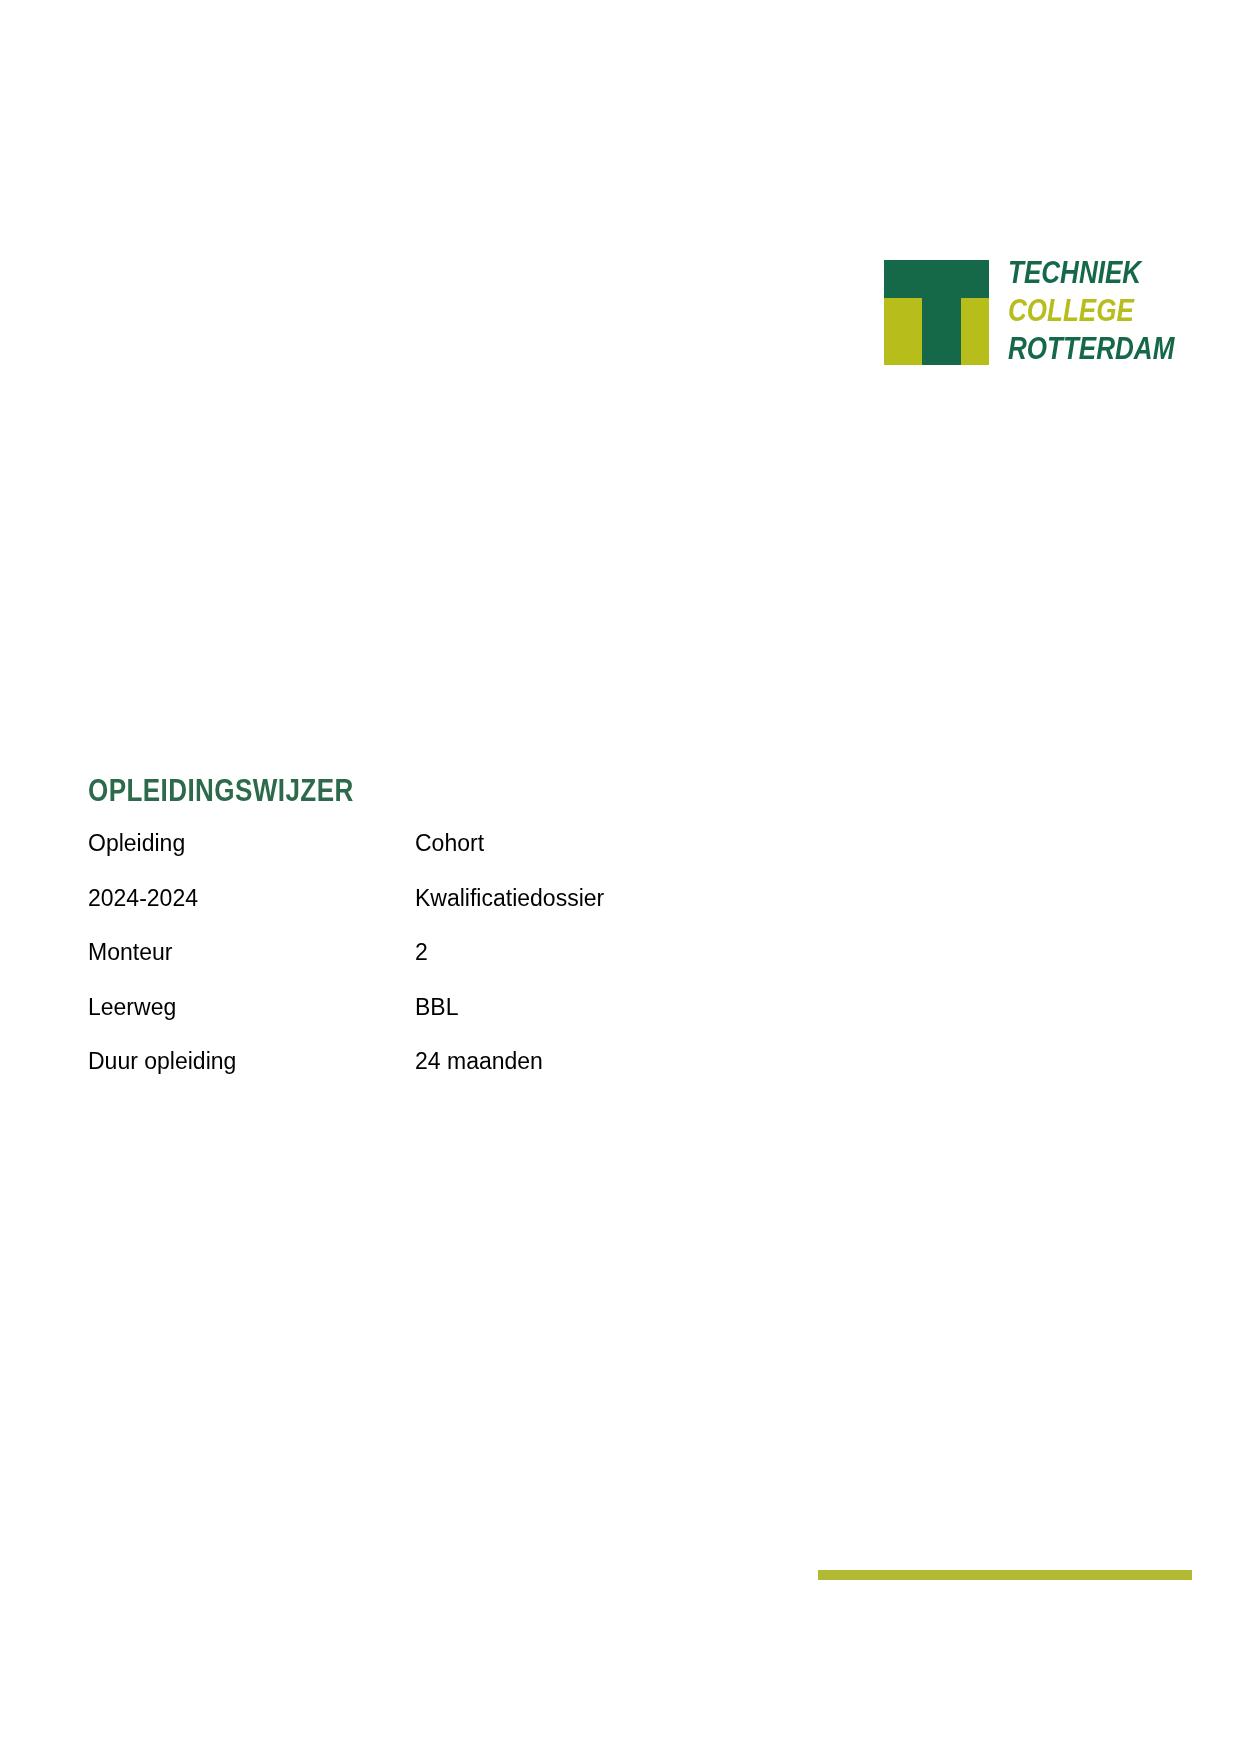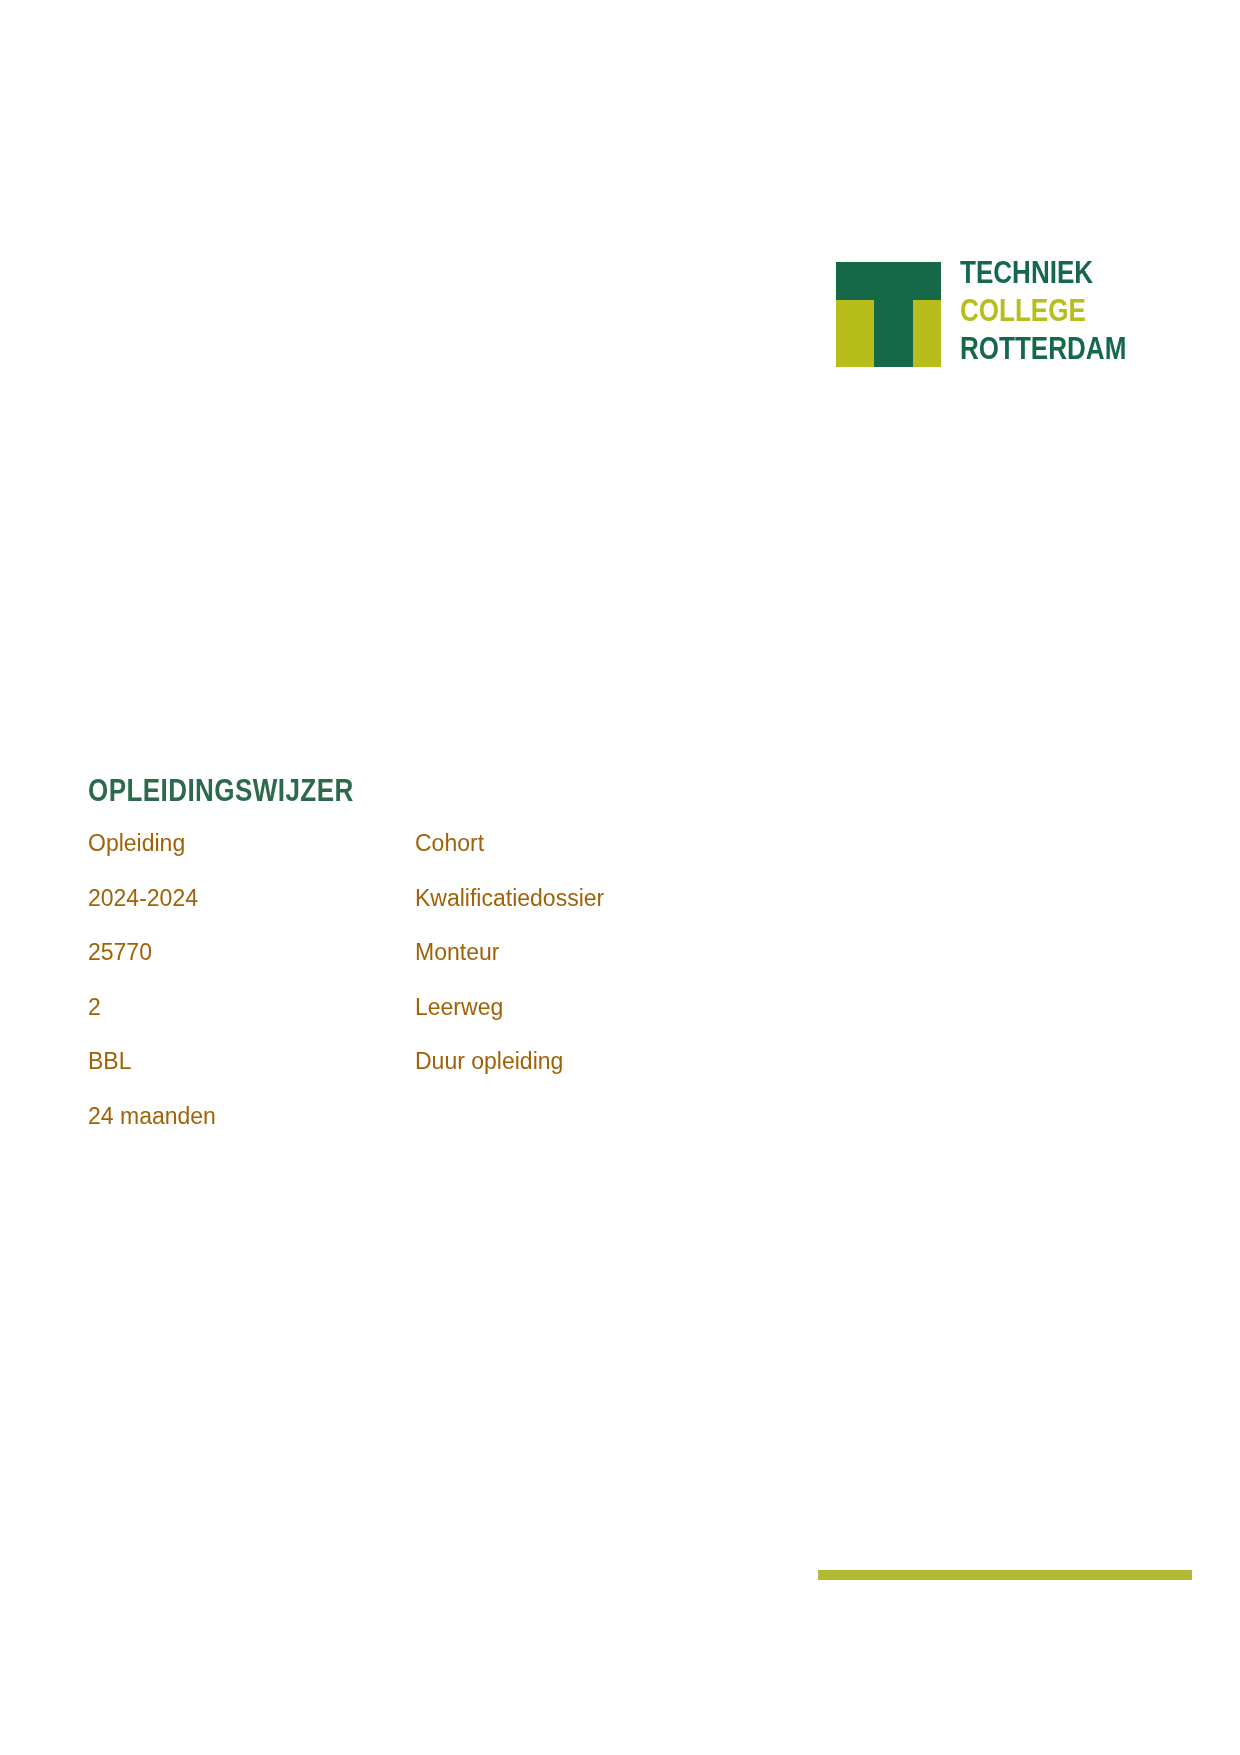--- a/index.html
+++ b/index.html
@@ -12,24 +12,25 @@
     width: 1240px;
     height: 1755px;
     background: #ffffff;
     font-family: "Liberation Sans", sans-serif;
     overflow: hidden;
   }
 
   
   .logo {
     position: absolute;
-    left: 836px;
+    left: 884px;
     top: 260px;
     display: flex;
-    align-items: center;
+    align-items: flex-start;
+    font-style: italic;
   }
   .logo-mark {
     width: 105px;
     height: 105px;
     display: flex;
     flex-direction: column;
     flex: 0 0 auto;
   }
   .logo-mark .mark-top {
     height: 38px;
@@ -75,21 +76,21 @@
   }
 
   
   .fields {
     position: absolute;
     left: 88px;
     top: 829px;
     display: grid;
     grid-template-columns: 327px auto;
     grid-auto-rows: 54.5px;
-    color: #a16207;
+    color: #000000;
     font-size: 23px;
     font-weight: 300;
   }
   .fields .cell {
     line-height: 29px;
     white-space: nowrap;
   }
 
   
   .bottom-bar {
@@ -124,21 +125,20 @@
 
   <div class="heading">OPLEIDINGSWIJZER</div>
 
   <div class="fields">
     <div class="cell">Opleiding</div>
 
     <div class="cell">Cohort</div>
     <div class="cell">2024-2024</div>
 
     <div class="cell">Kwalificatiedossier</div>
-    <div class="cell">25770</div>
 
     <div class="cell">Monteur</div>
     <div class="cell">2</div>
 
     <div class="cell">Leerweg</div>
     <div class="cell">BBL</div>
 
     <div class="cell">Duur opleiding</div>
     <div class="cell">24 maanden</div>
   </div>

